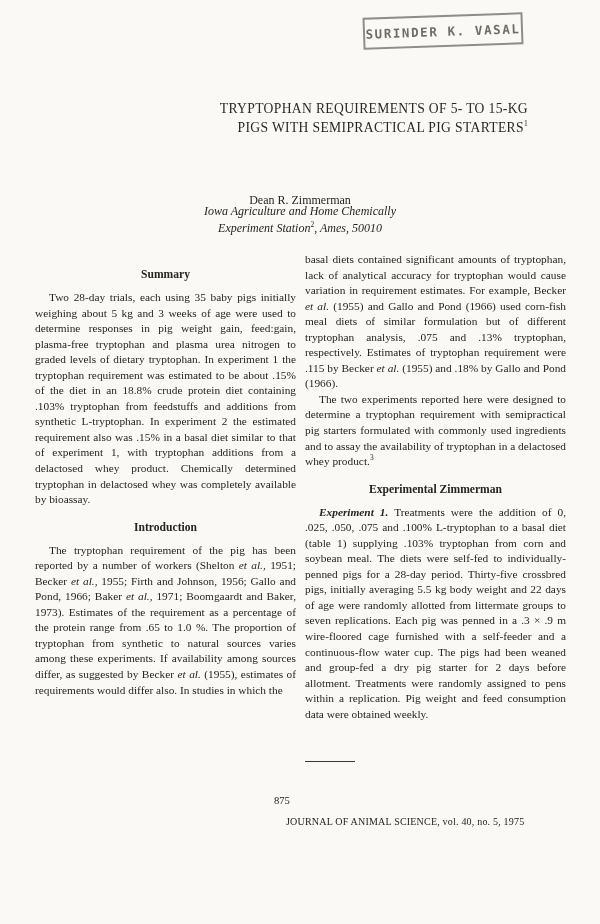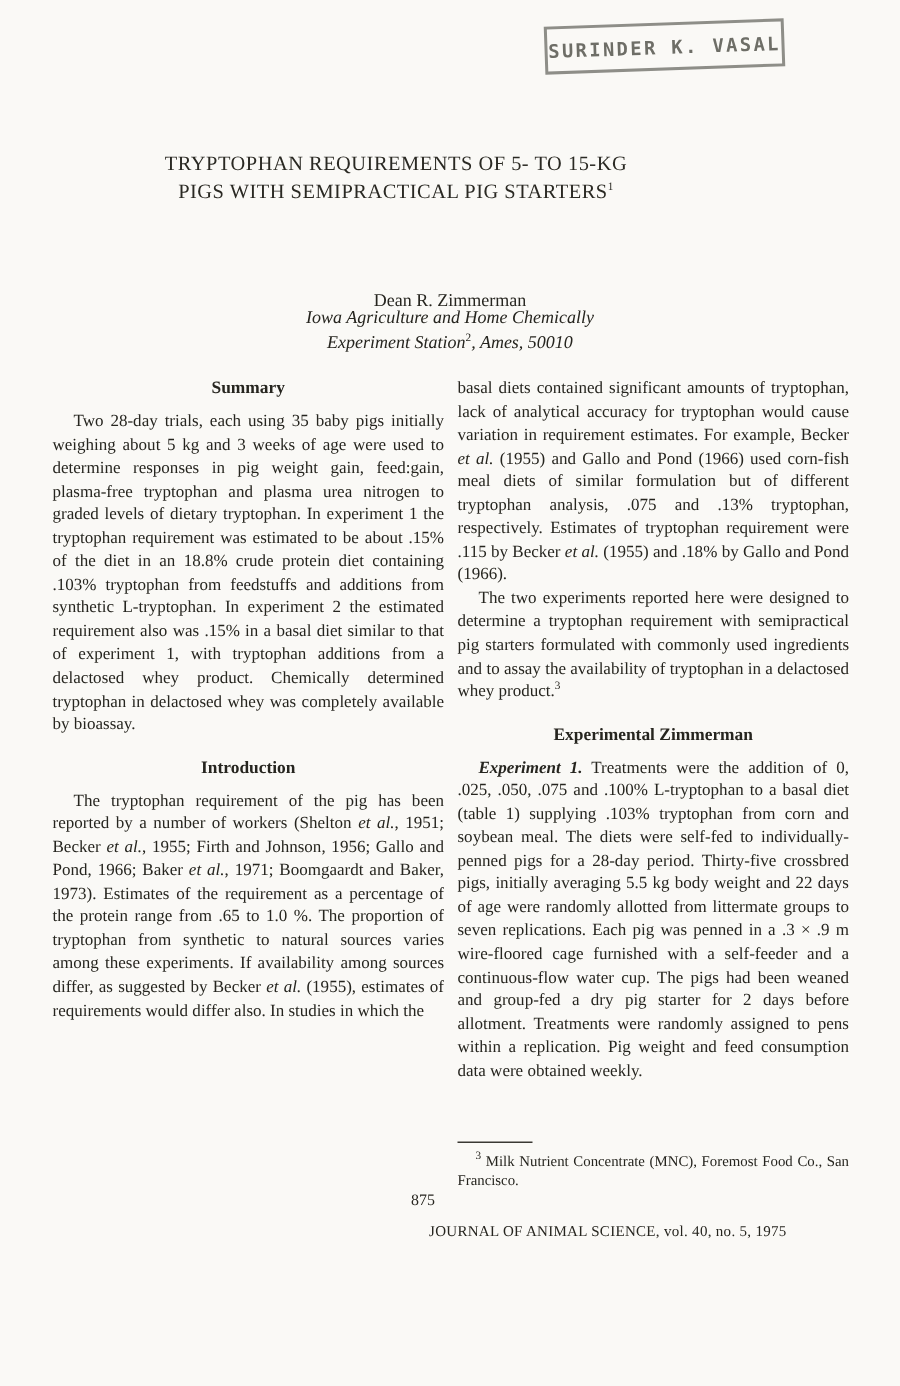--- a/index.html
+++ b/index.html
@@ -22,21 +22,21 @@
     transform:rotate(-2deg);
     display:flex;align-items:center;justify-content:center;
     color:#5b5b54;
     font-family:"DejaVu Sans Mono", monospace;
     font-size:12.5px;font-weight:bold;letter-spacing:1.6px;
     opacity:.88;
   }
   
   .title{
     position:absolute;left:0;top:99px;width:528px;
-    text-align:center;
+    text-align:right;
     font-size:13.6px;letter-spacing:.35px;line-height:19px;
     color:#2a2923;
   }
   .author{
     position:absolute;left:0;top:166px;width:600px;
     text-align:center;font-size:12px;margin-top:27px;
   }
   .affiliation{
     position:absolute;left:0;top:203px;width:600px;
     text-align:center;font-style:italic;font-size:12px;line-height:16.5px;
@@ -44,21 +44,21 @@
   sup{font-size:7.5px;line-height:0;vertical-align:super;font-style:normal;}
   
   .col{
     position:absolute;top:0;width:261px;
   }
   .col-left{left:35px;}
   .col-right{left:305px;}
   .cols{position:absolute;top:252px;left:0;width:600px;height:560px;}
   .sec-heading{
     text-align:center;font-weight:bold;font-size:11.6px;
-    margin:0 0 9px 0;
+    margin:16px 0 9px 0;
   }
   .heading-spaced{margin-top:13px;}
   .body-par{
     margin:0;font-size:11.35px;line-height:15.55px;
     text-align:justify;
   }
   .indent{text-indent:14px;}
   .lead-italic{font-style:italic;font-weight:bold;}
   
   .footnotes{
@@ -116,21 +116,20 @@
     </div>
 
     <div class="col col-right">
       <p class="body-par">basal diets contained significant amounts of tryptophan, lack of analytical accuracy for tryptophan would cause variation in requirement estimates. For example, Becker <i>et al.</i> (1955) and Gallo and Pond (1966) used corn-fish meal diets of similar formulation but of different tryptophan analysis, .075 and .13% tryptophan, respectively. Estimates of tryptophan requirement were .115 by Becker <i>et al.</i> (1955) and .18% by Gallo and Pond (1966).</p>
       <p class="body-par indent"><span>The two experiments reported here were designed to determine a tryptophan requirement with semipractical pig starters formulated with commonly used ingredients and to assay the availability of tryptophan in a delactosed whey product.</span><sup>3</sup></p>
       <h3 class="sec-heading heading-spaced">Experimental Zimmerman</h3>
       <p class="body-par indent"><span class="lead-italic">Experiment 1.</span> <span>Treatments were the addition of 0, .025, .050, .075 and .100% L-tryptophan to a basal diet (table 1) supplying .103% tryptophan from corn and soybean meal. The diets were self-fed to individually-penned pigs for a 28-day period. Thirty-five crossbred pigs, initially averaging 5.5 kg body weight and 22 days of age were randomly allotted from littermate groups to seven replications. Each pig was penned in a .3 × .9 m wire-floored cage furnished with a self-feeder and a continuous-flow water cup. The pigs had been weaned and group-fed a dry pig starter for 2 days before allotment. Treatments were randomly assigned to pens within a replication. Pig weight and feed consumption data were obtained weekly.</span></p>
 
       <div class="footnotes fn-right">
         <div class="fn-rule"></div>
-        <p class="fn-par"><sup>3</sup> <span>Milk Nutrient Concentrate (MNC), Foremost Food Co., San Francisco.</span></p>
       </div>
     </div>
 
   </div>
 
   <div class="page-number">875</div>
   <div class="journal-line">JOURNAL OF ANIMAL SCIENCE, vol. 40, no. 5, 1975</div>
 
 </div>
 

